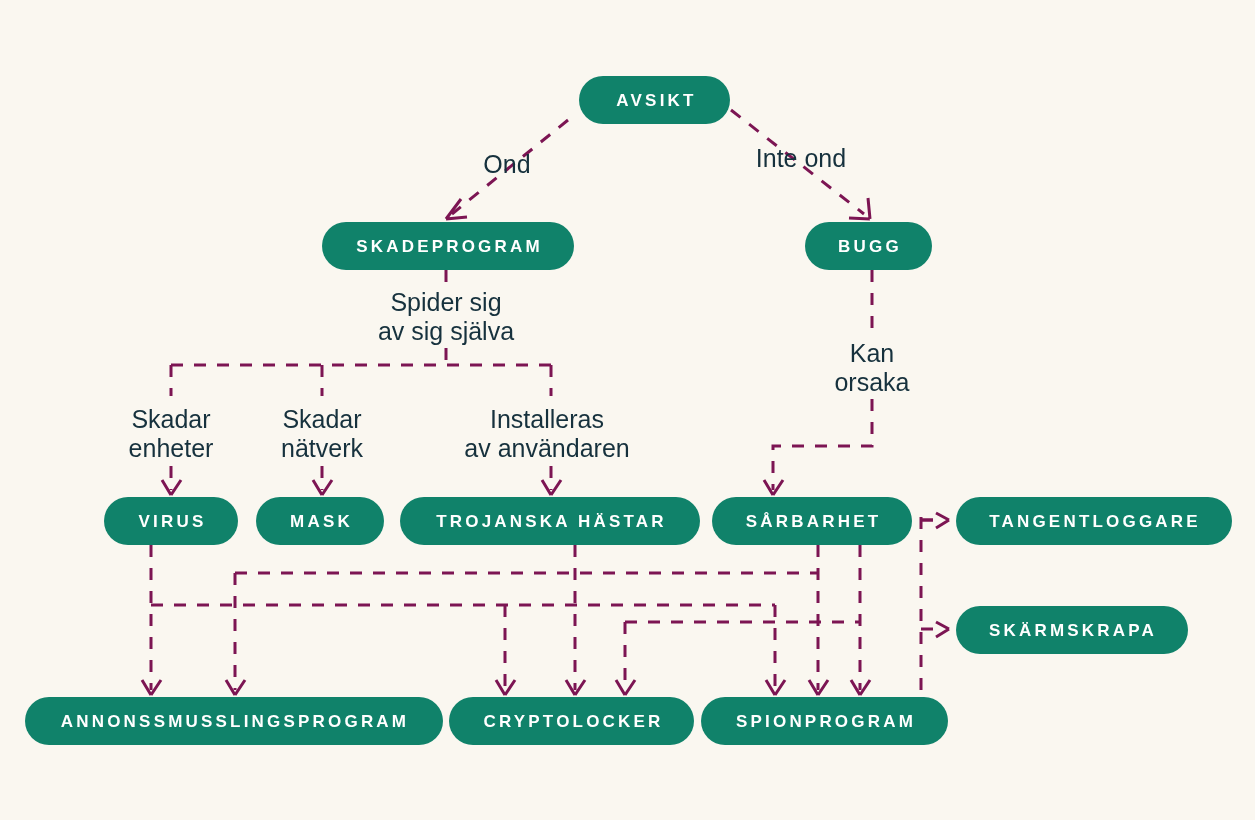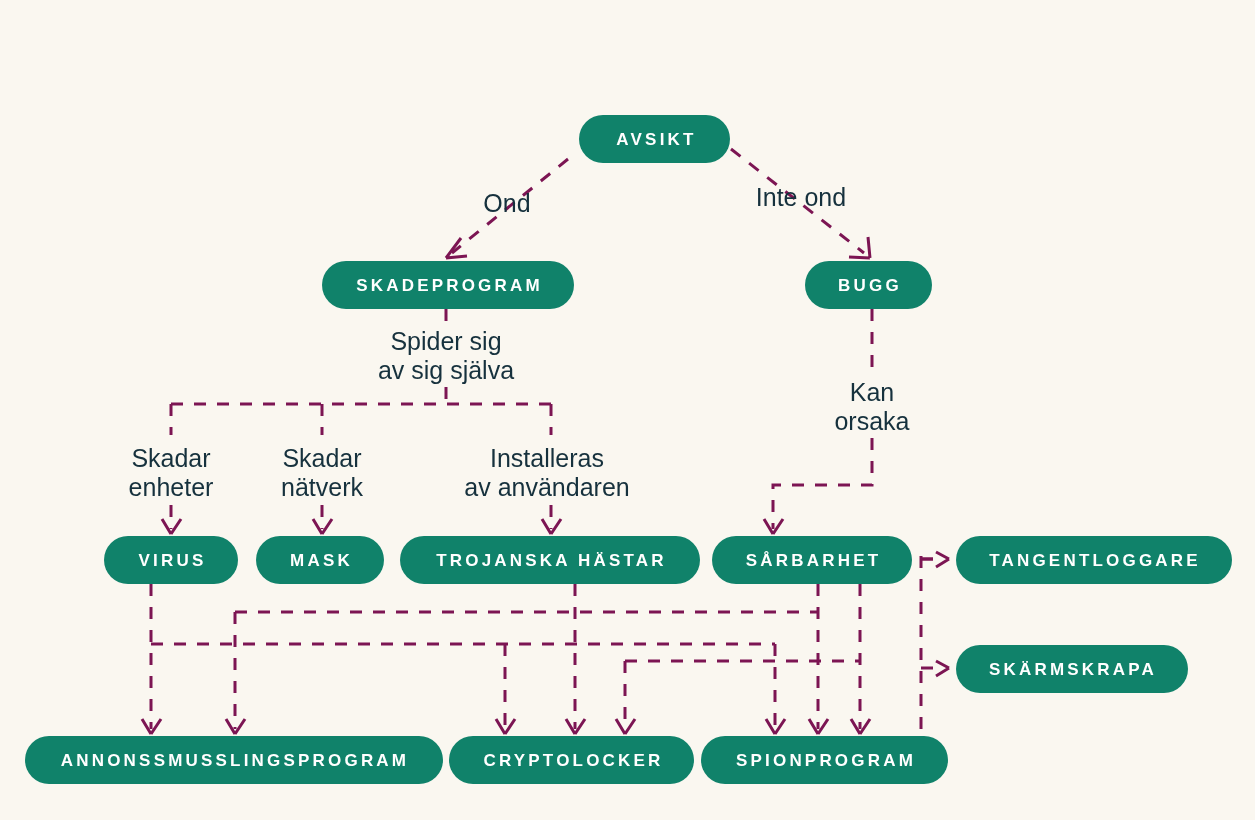--- a/index.html
+++ b/index.html
@@ -12,21 +12,20 @@
     width: 1255px;
     height: 820px;
     overflow: hidden;
     font-family: "Liberation Sans", sans-serif;
   }
   #diagram-root {
     position: relative;
     width: 1255px;
     height: 719px;
     background: #faf7f0;
-    margin-top: 39px;
   }
   svg.diagram-canvas {
     position: absolute;
     top: 0;
     left: 0;
     width: 1255px;
     height: 820px;
     display: block;
   }
   .edge-path {

